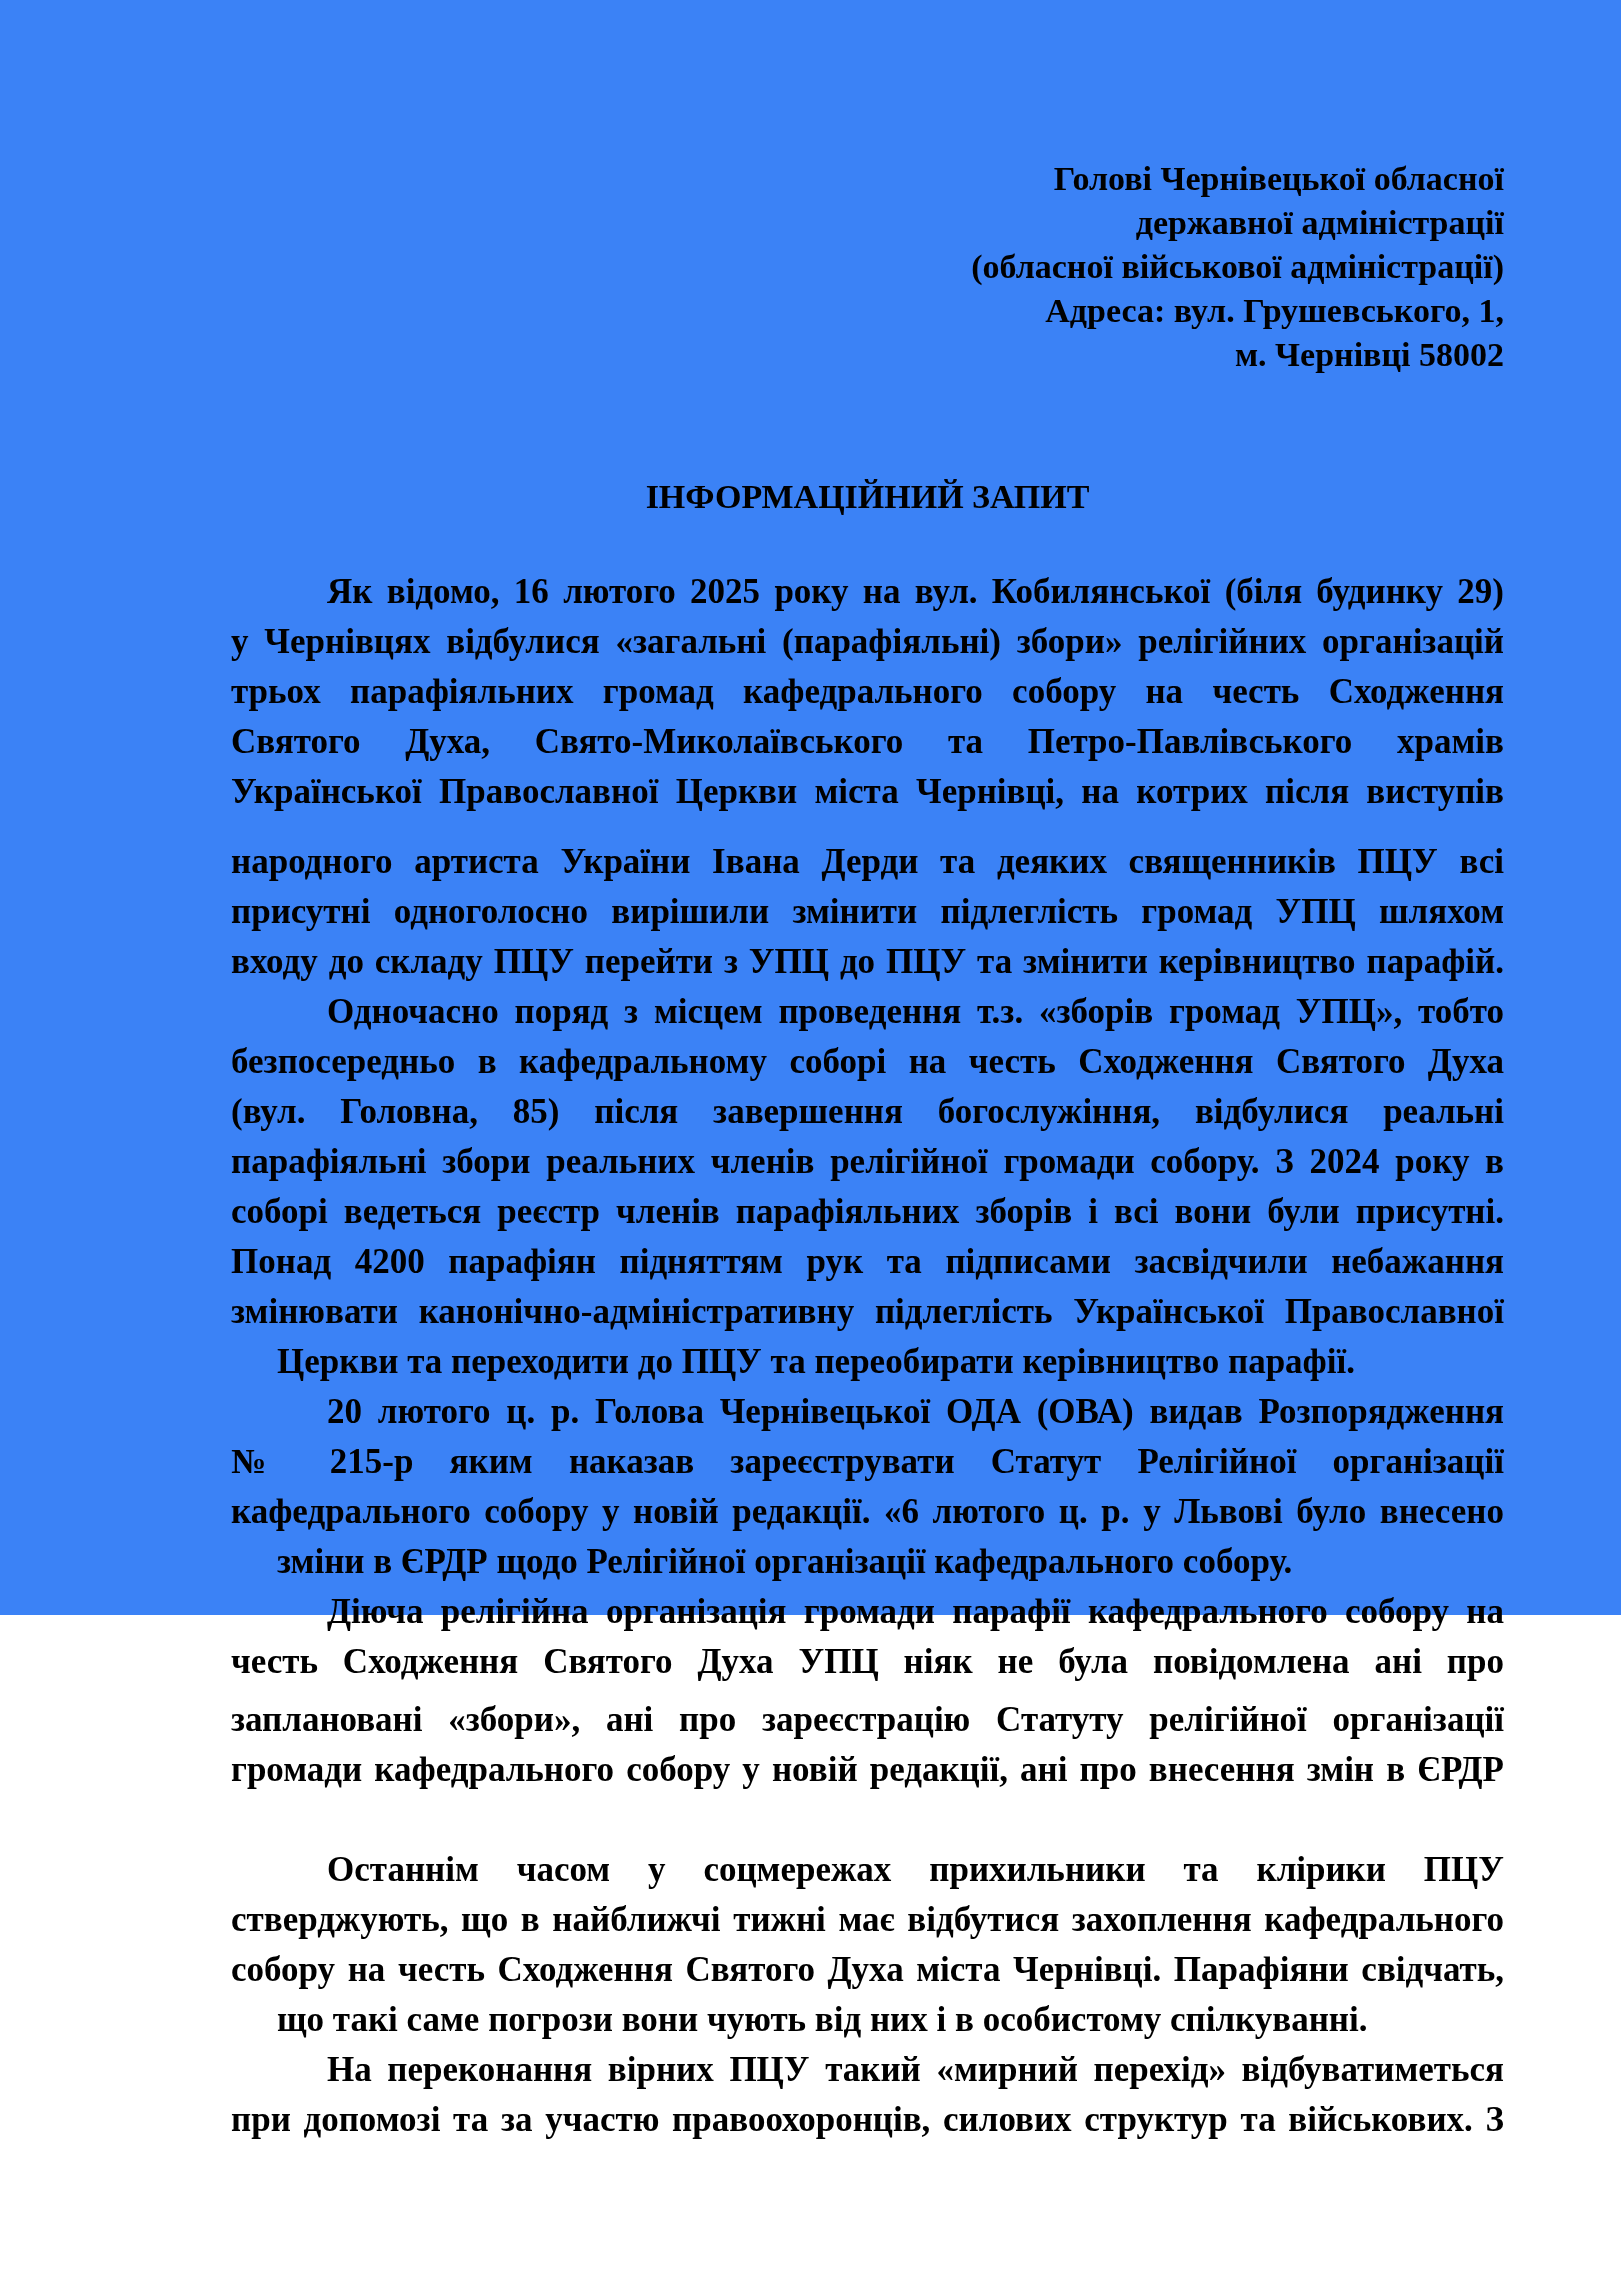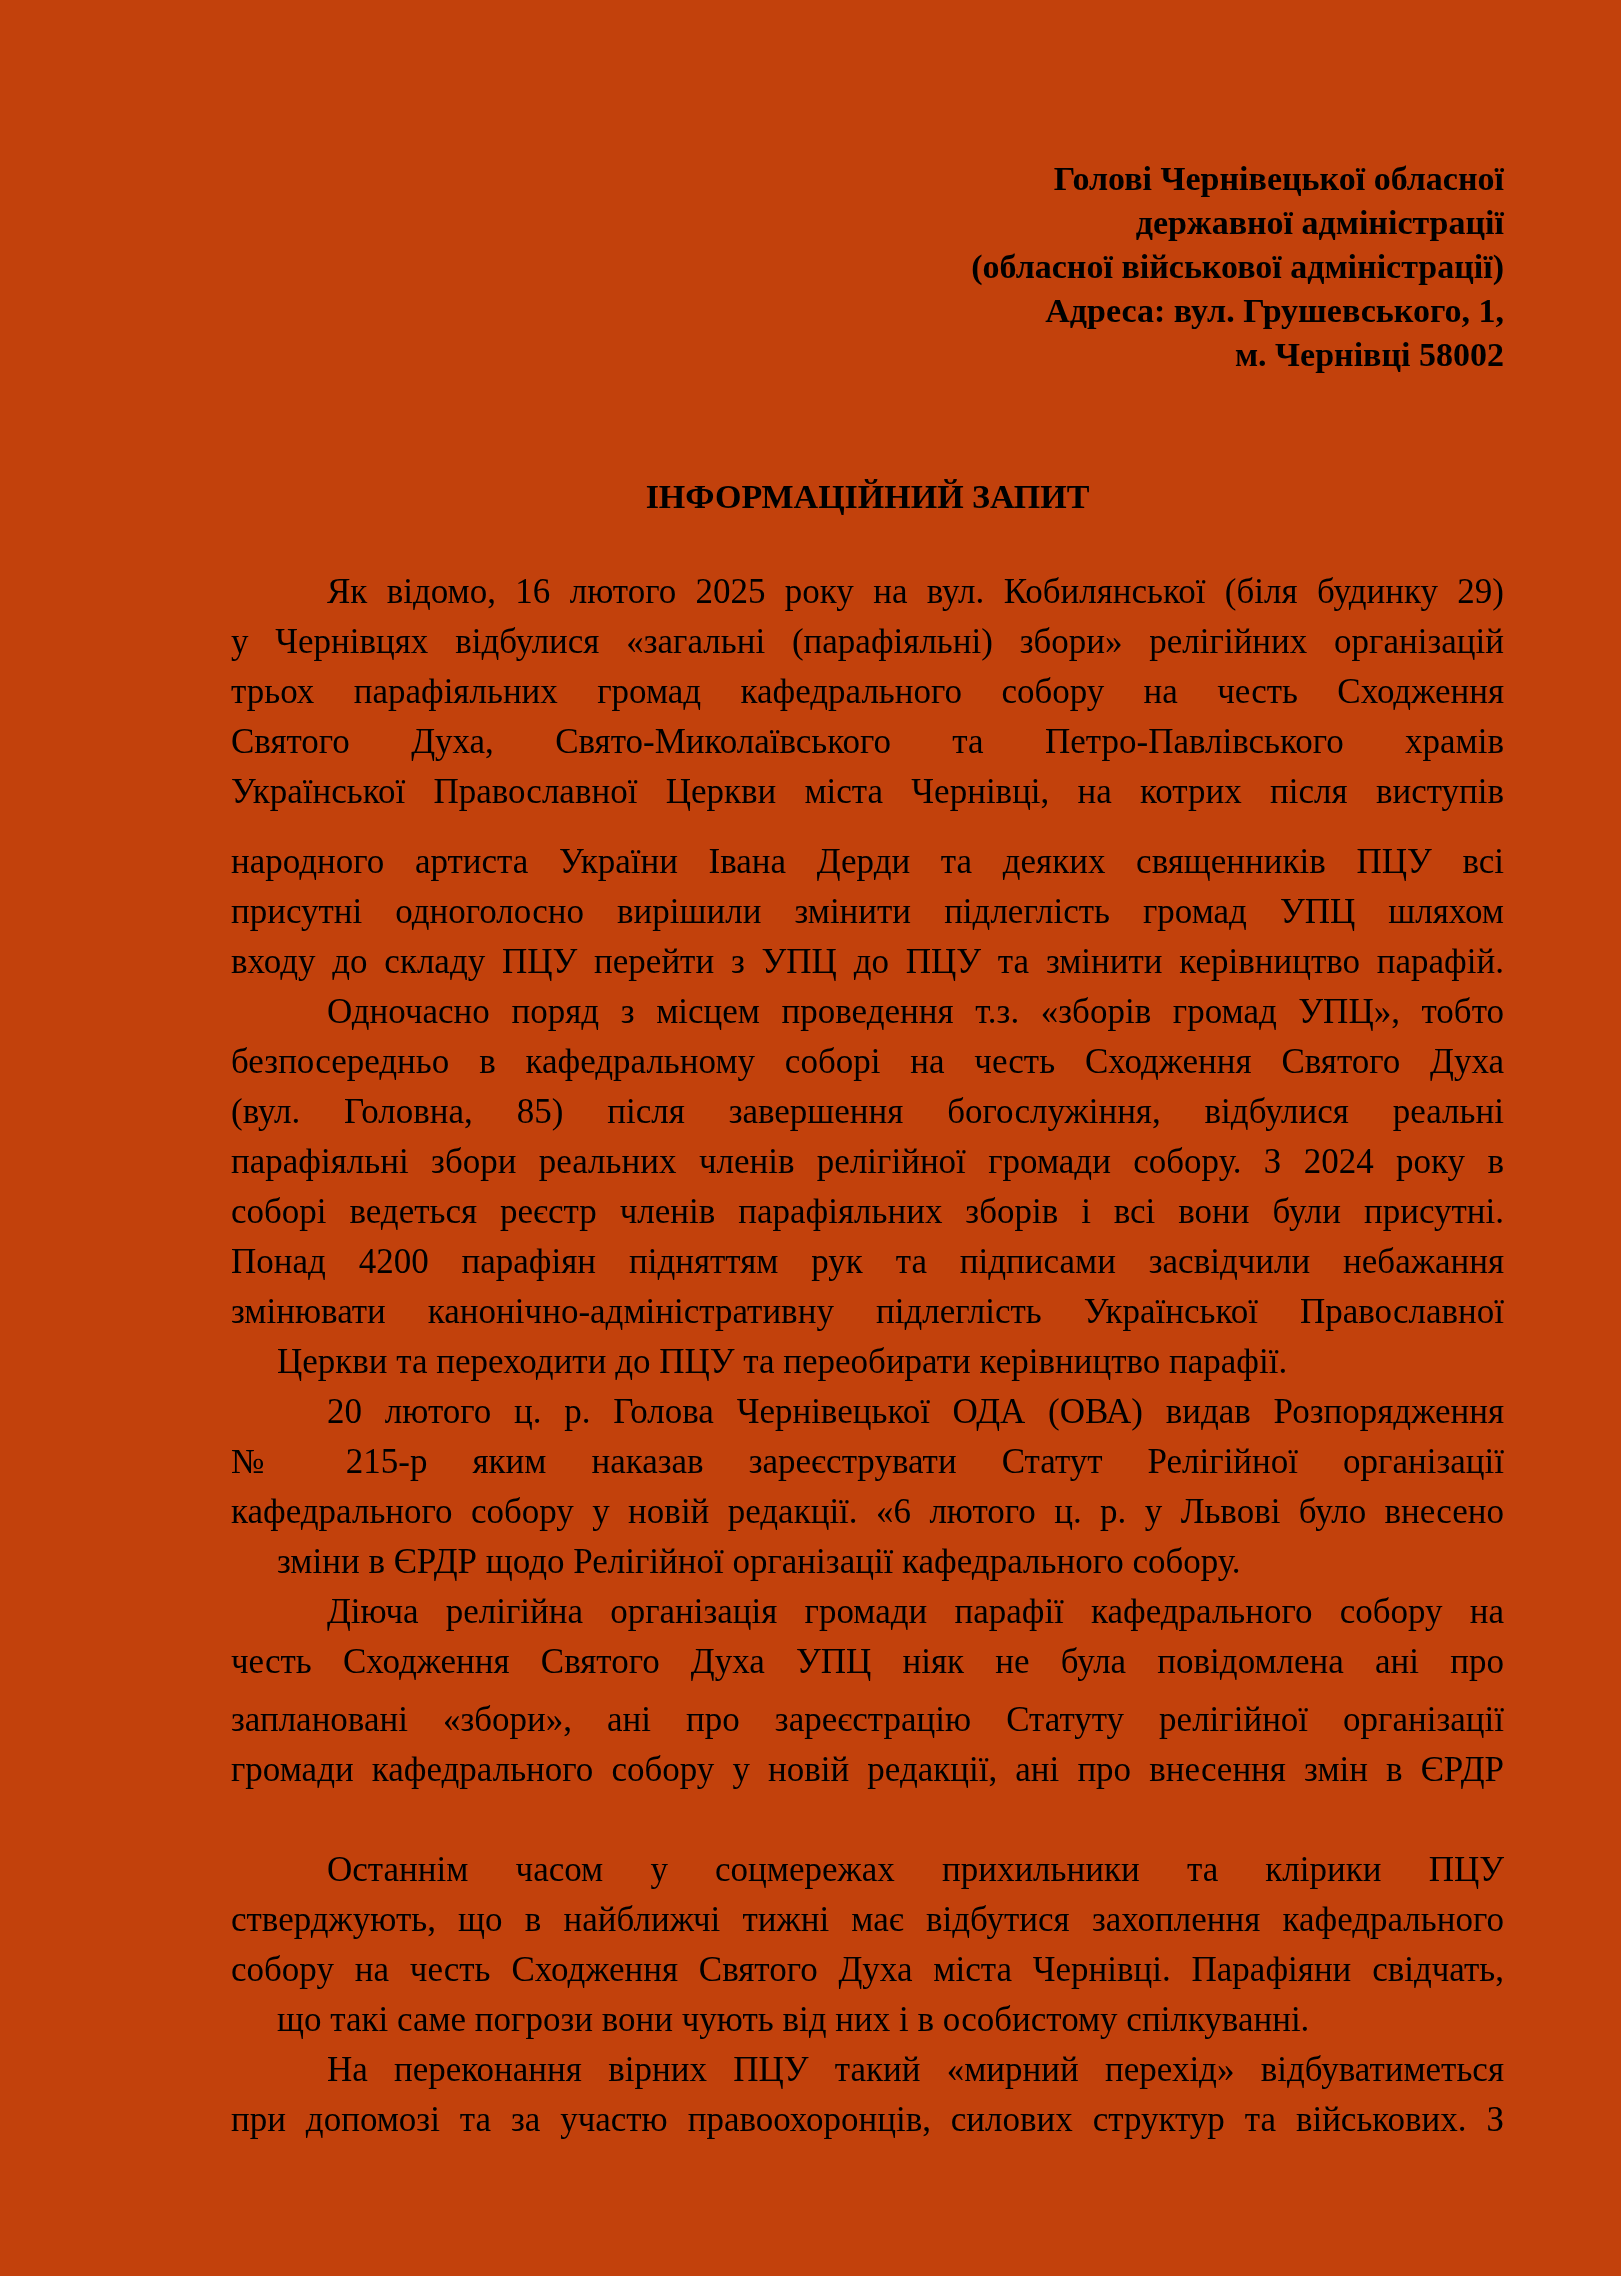--- a/index.html
+++ b/index.html
@@ -12,22 +12,22 @@
       height: 2293px;
       position: relative;
       overflow: hidden;
       font-family: "Liberation Serif", "DejaVu Serif", serif;
       color: #000000;
     }
     .page {
       position: absolute;
       left: 0; top: 0;
       width: 1621px;
-      height: 2276px;
-      background: #c2410c;
+      height: 1615px;
+      background: #3b82f6;
     }
     .addressee {
       position: absolute;
       right: 117px;
       top: 157px;
       width: 882px;
       text-align: right;
       font-weight: bold;
       font-size: 34px;
       line-height: 44px;
@@ -55,20 +55,21 @@
       font-size: 35px;
       line-height: 50px;
     }
     .body-text .line {
       display: block;
       height: 50px;
       white-space: nowrap;
       text-align: justify;
       text-align-last: justify;
       overflow: visible;
+      font-weight: bold;
     }
     .body-text .line.indent {
       padding-left: 96px;
     }
     .body-text .line.last {
       text-align: center;
       text-align-last: left;
       margin-left: 46px;
     }
     .body-text .blank {

